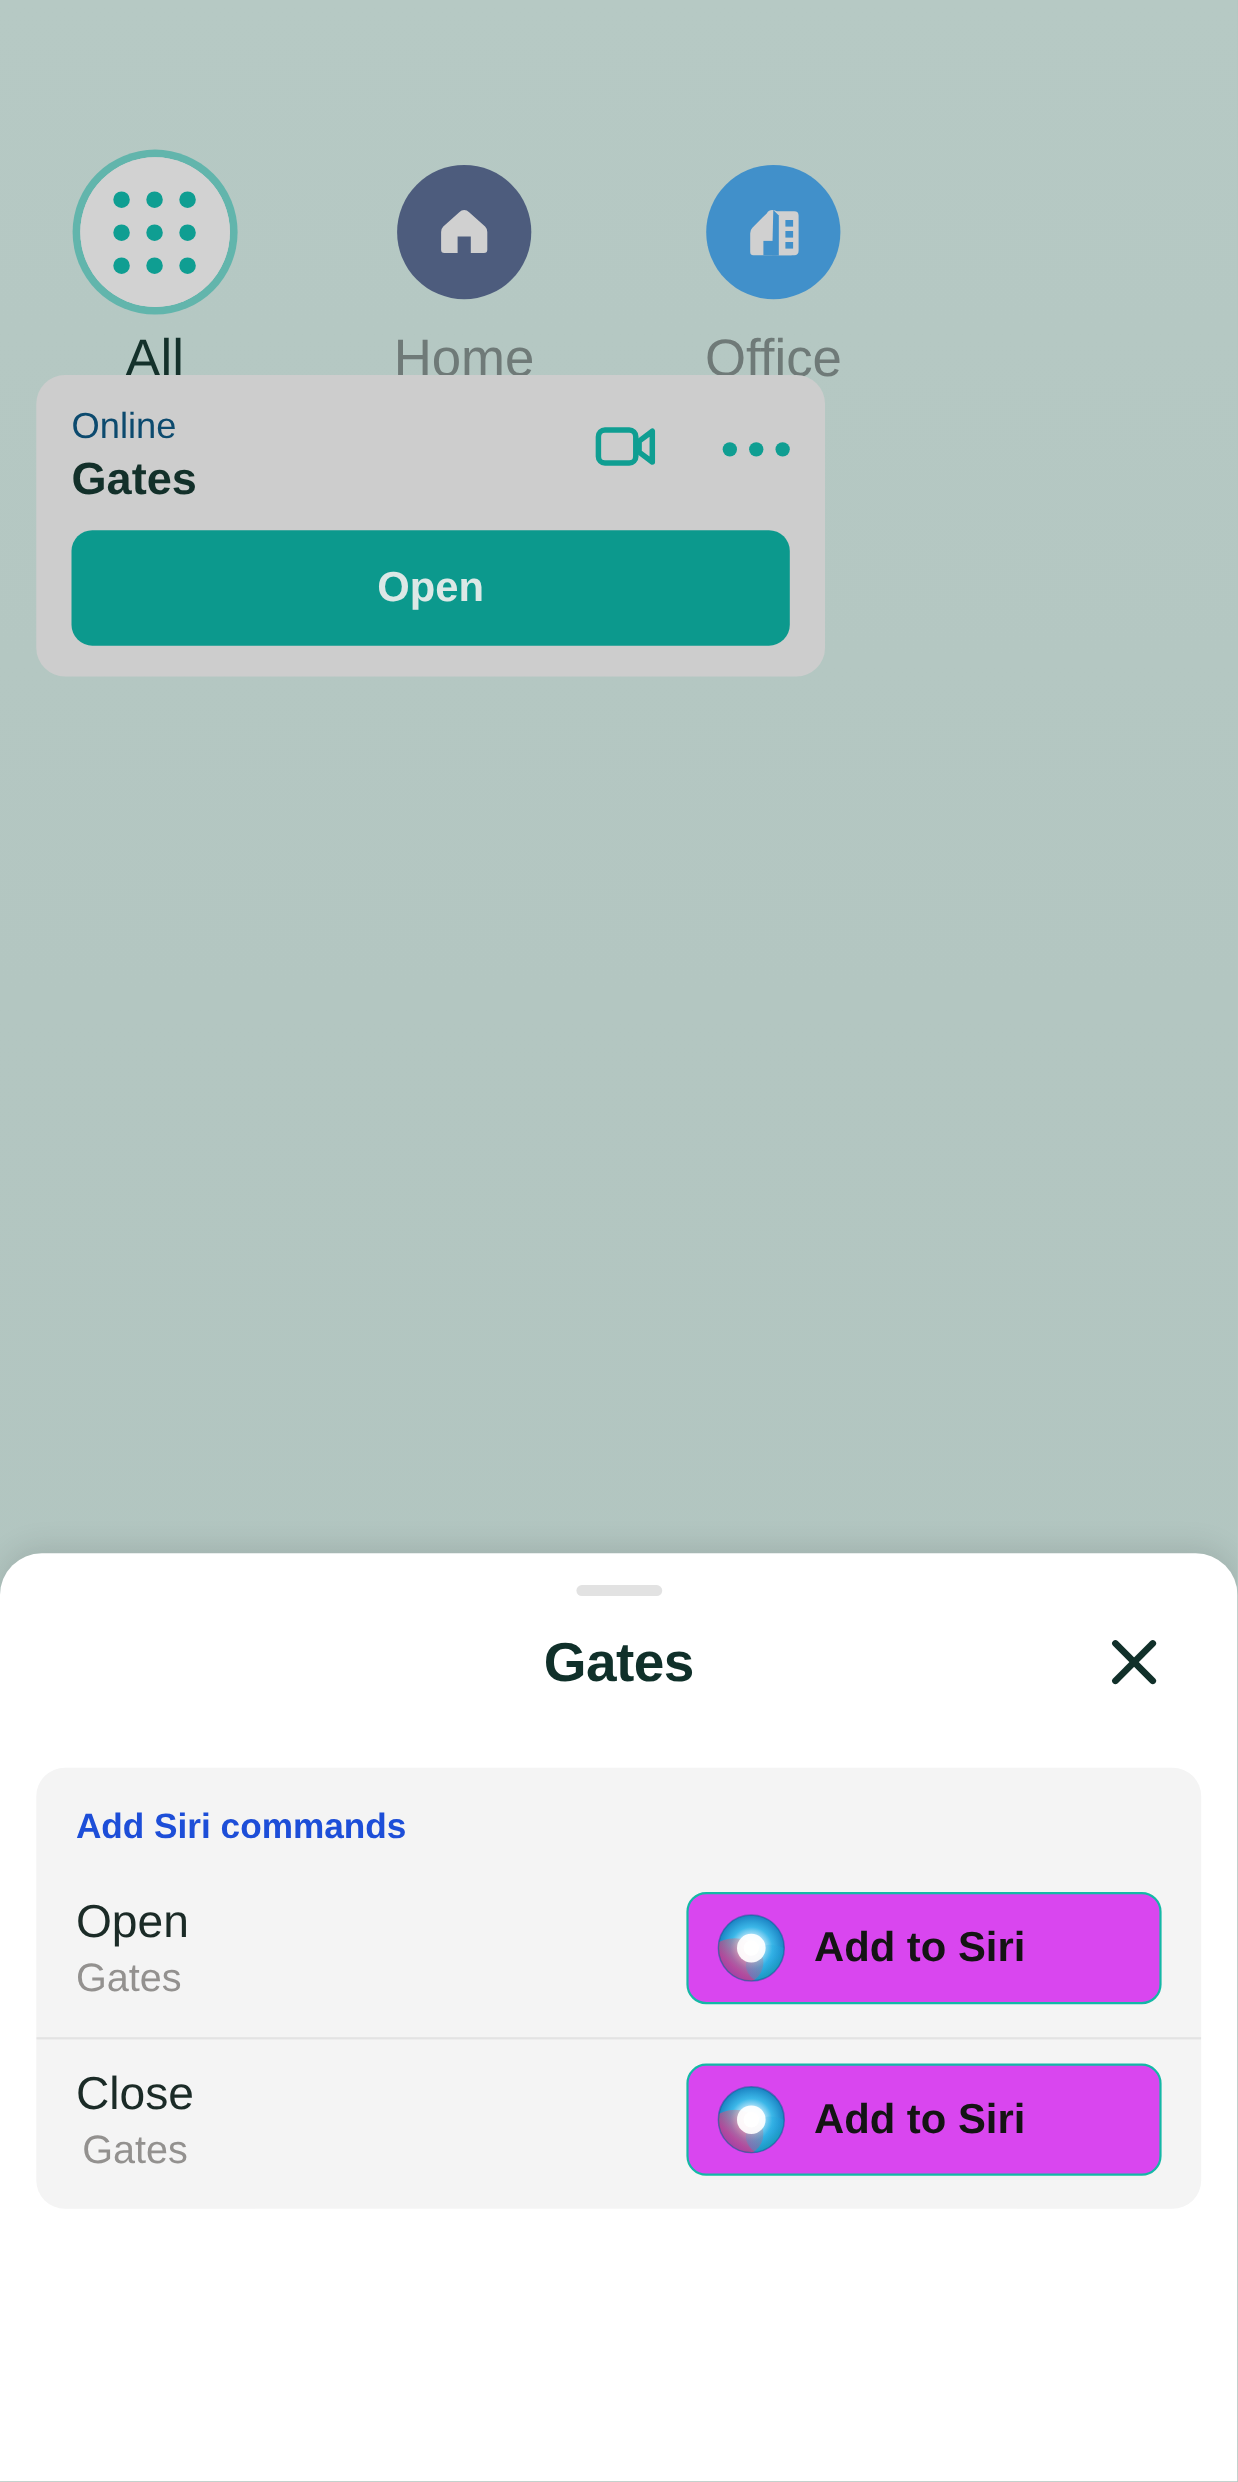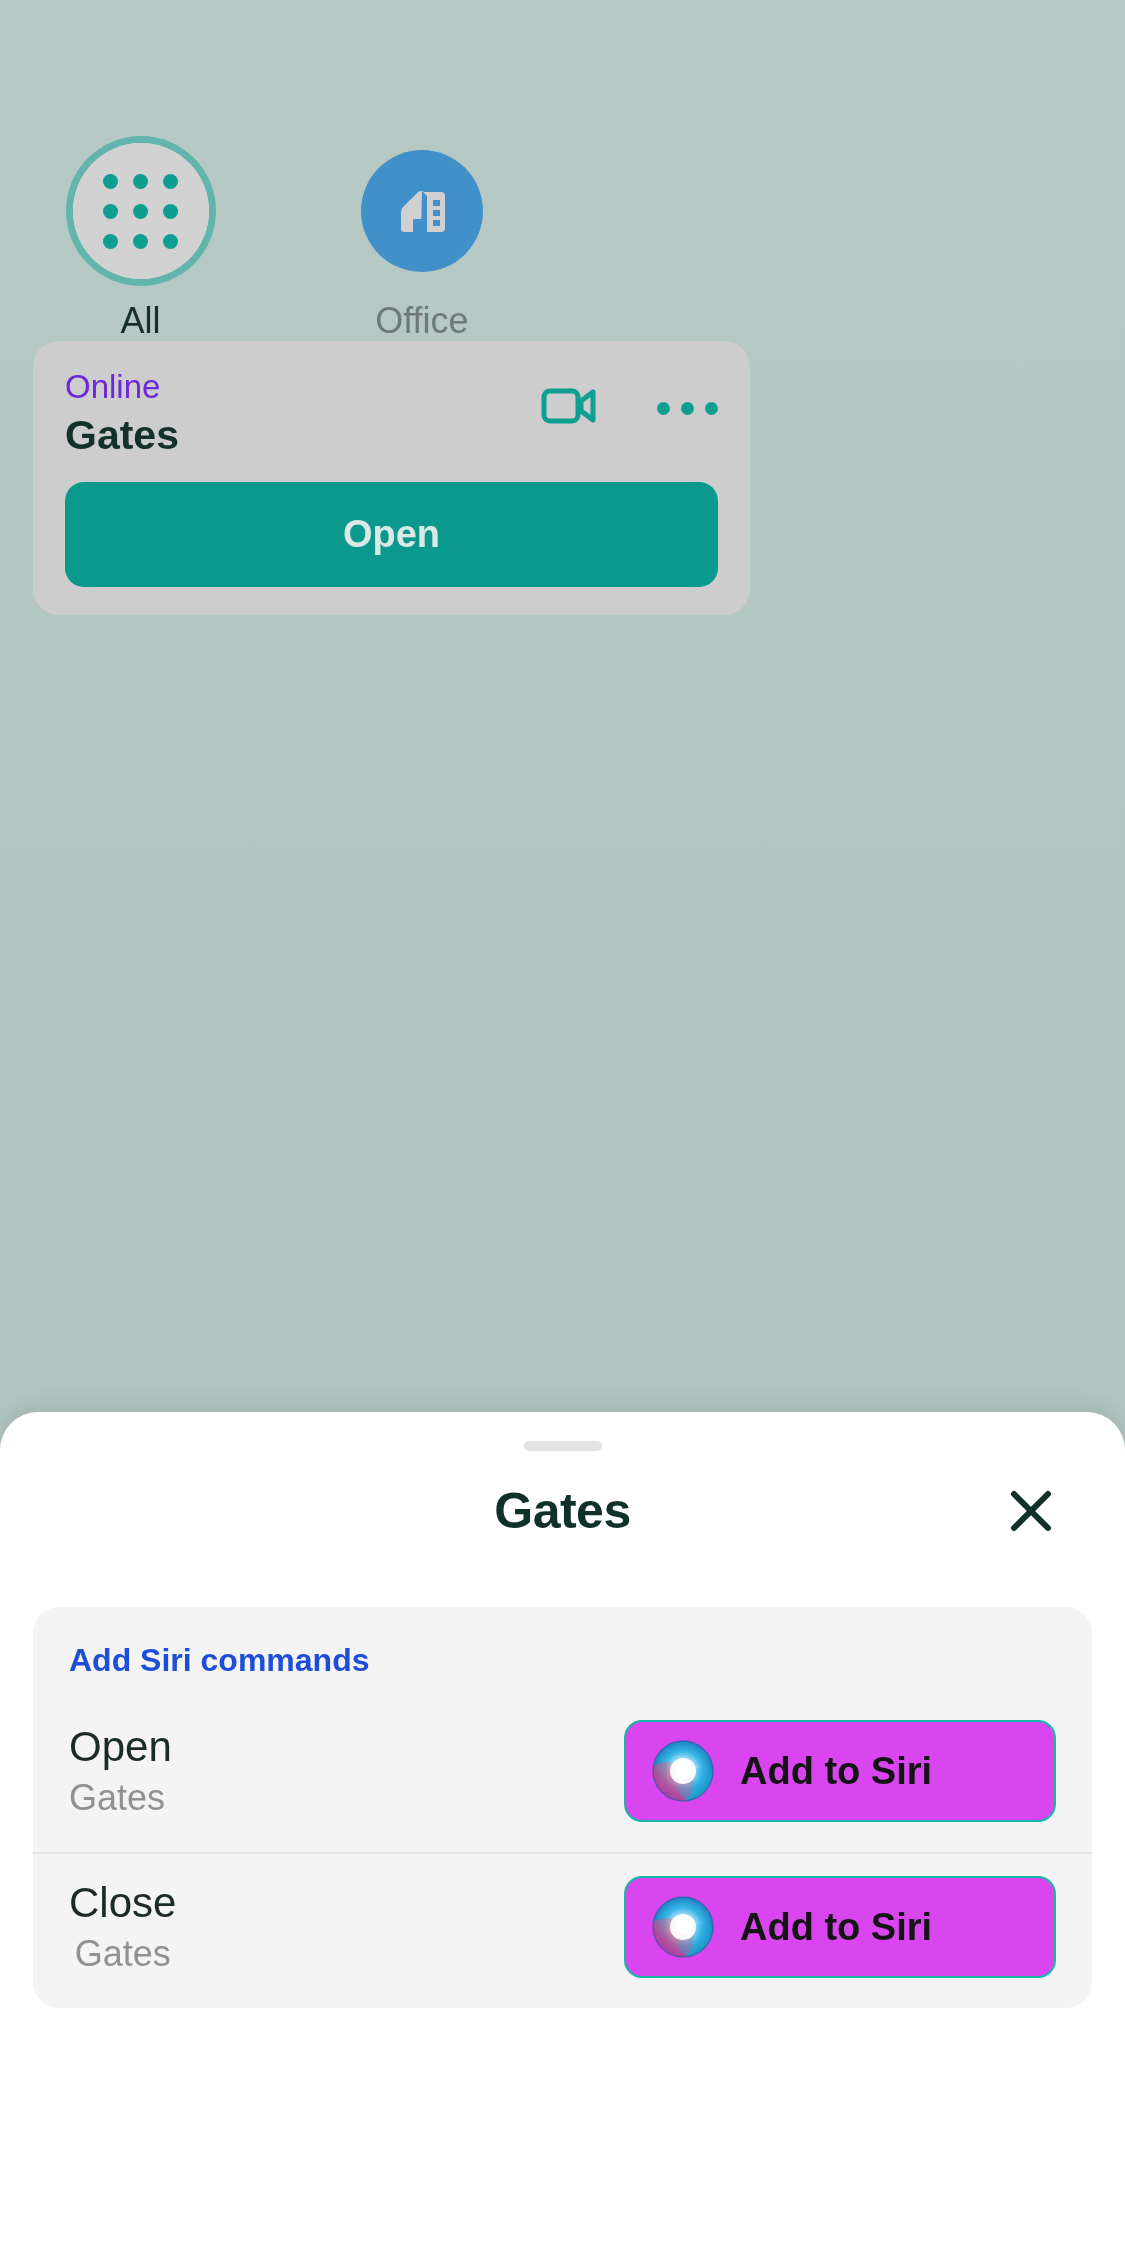--- a/index.html
+++ b/index.html
@@ -47,35 +47,35 @@
   .cat.selected .cat-circle-wrap {
     box-shadow:0 0 0 7px #62b5ac;
     background:#d2d2d2;
   }
   .cat-circle {
     width:122px; height:122px; border-radius:50%;
     display:flex; align-items:center; justify-content:center;
   }
   .cat.selected .cat-circle { width:136px; height:136px; background:#d2d2d2; }
   .cat-label {
-    margin-top:24px; font-size:36px; color:#6f7a78; line-height:1;
+    margin-top:24px; font-size:48px; color:#6f7a78; line-height:1;
   }
   .cat.selected .cat-label { color:#14312b; }
 
   
   .dots { display:grid; grid-template-columns:repeat(3,15px); gap:15px; }
   .dots i { width:15px; height:15px; border-radius:50%; background:#0f9e92; display:block; }
 
   
   #device-card {
     position:absolute; left:33px; top:341px; width:717px; height:274px;
     background:#cdcdcd; border-radius:26px; padding:28px 32px 30px 32px;
   }
   #device-card-top { display:flex; align-items:flex-start; }
-  #device-status { font-size:33px; color:#6d28d9; line-height:1.1; }
+  #device-status { font-size:33px; color:#0c4a6e; line-height:1.1; }
   #device-name { font-size:41px; font-weight:700; color:#13302a; margin-top:8px; line-height:1.1; }
   #device-card-actions { margin-left:auto; display:flex; align-items:center; gap:60px; padding-top:16px; }
   #dots-more { display:flex; gap:11px; }
   #dots-more i { width:13px; height:13px; border-radius:50%; background:#0f9e92; display:block; }
   #open-button {
     margin-top:24px; width:100%; height:105px; border-radius:19px;
     background:#0c998d; color:#dce8e6; border:none;
     font-size:38px; font-weight:700; font-family:inherit;
     display:flex; align-items:center; justify-content:center; cursor:pointer;
   }
@@ -148,20 +148,31 @@
               <i></i>
               <i></i>
               <i></i>
           </div>
         </div>
       </div>
       <div class="cat-label">All</div>
     </div>
 
 
+    <div class="cat">
+      <div class="cat-circle-wrap">
+        <div class="cat-circle" style="background:#4d5c7d;">
+          <svg width="74" height="74" viewBox="0 0 74 74" aria-hidden="true">
+            <path d="M37 17 Q39.5 17 41.5 19 L56 32 Q58 34 58 37 L58 53 Q58 56 55 56 L19 56 Q16 56 16 53 L16 37 Q16 34 18 32 L32.5 19 Q34.5 17 37 17 Z" fill="#d0d0d0"></path>
+            <rect x="31" y="41" width="12" height="15" fill="#4d5c7d"></rect>
+          </svg>
+        </div>
+      </div>
+      <div class="cat-label">Home</div>
+    </div>
 
     <div class="cat">
       <div class="cat-circle-wrap">
         <div class="cat-circle" style="background:#4190ca;">
           <svg width="78" height="78" viewBox="0 0 78 78" aria-hidden="true">
             <path d="M38 19 Q41 19 43 21 L56 33 Q58 35 58 38 L58 57 Q58 60 55 60 L21 60 Q18 60 18 57 L18 40 Q18 37 20 35 L33 22 Q35 19 38 19 Z" fill="#d0d0d0"></path>
             <rect x="30" y="47" width="12" height="13" fill="#4190ca"></rect>
             <path d="M41 20 L58 20 Q62 20 62 24 L62 56 Q62 60 58 60 L44 60 L44 30 Q44 26 41 24 Z" fill="#d0d0d0"></path>
             <path d="M39 19 L44 24 L44 60 L38 60 Z" fill="#4190ca"></path>
             <rect x="50" y="28" width="7" height="6" fill="#4190ca"></rect>

